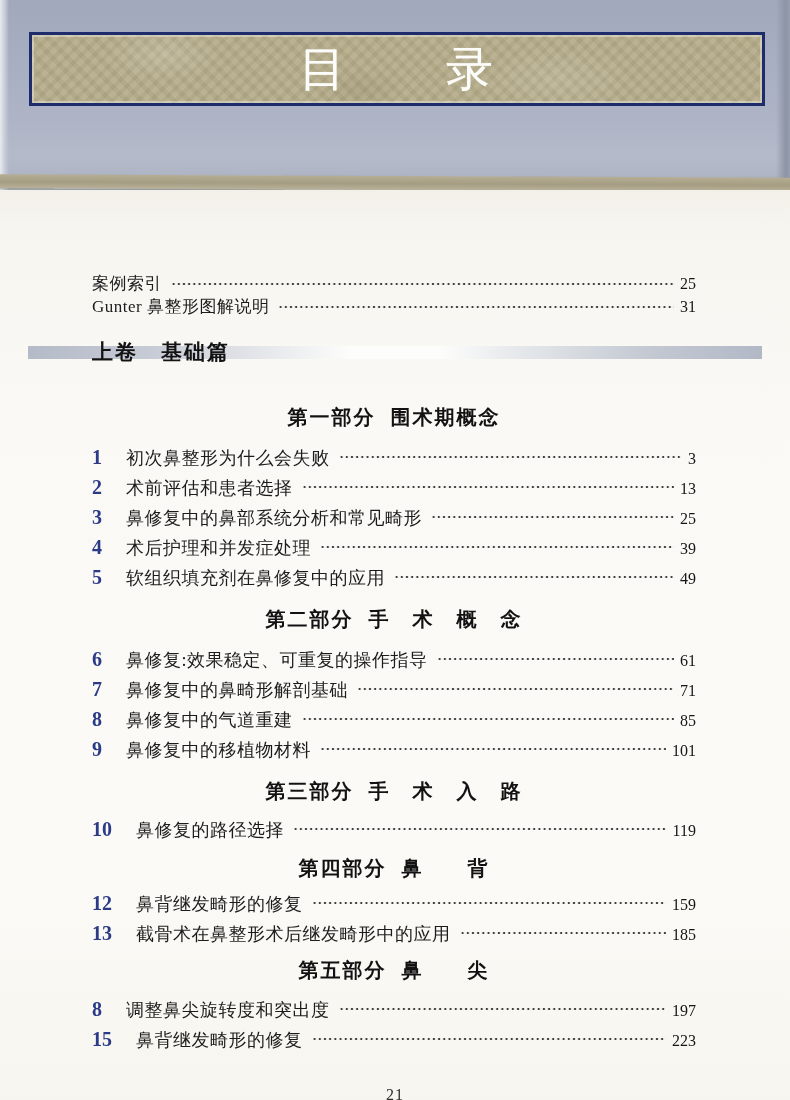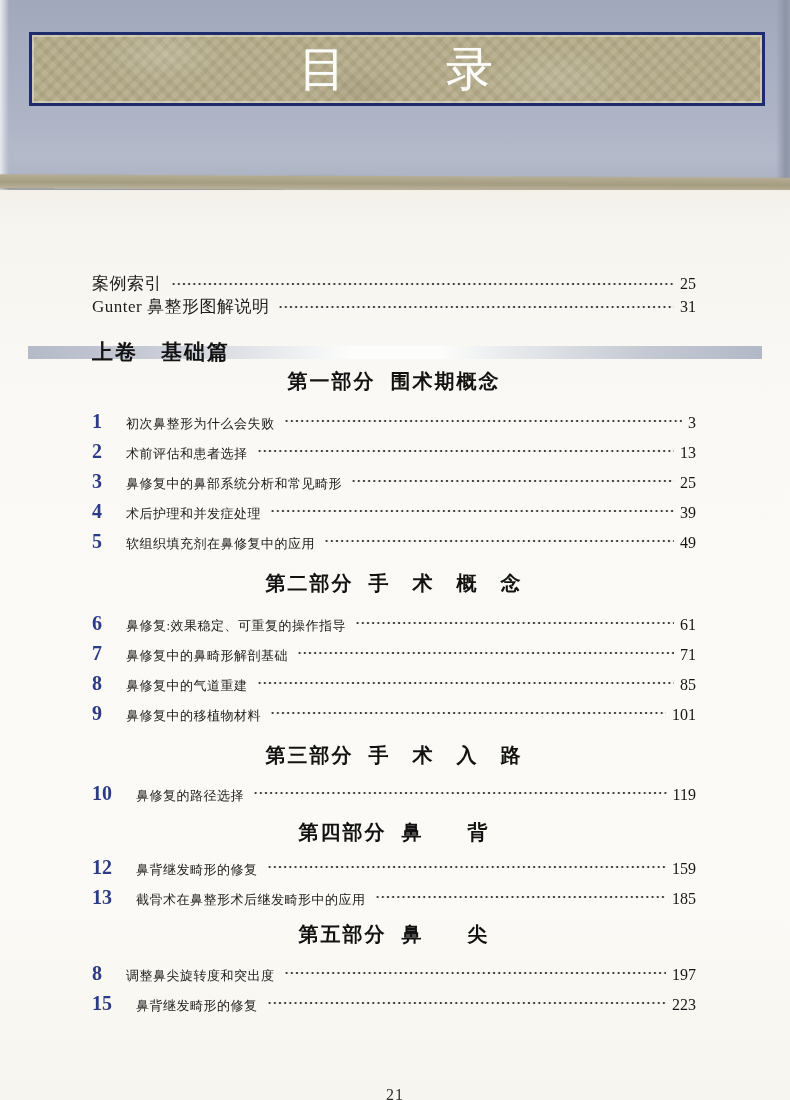--- a/index.html
+++ b/index.html
@@ -82,32 +82,32 @@
   }
 
   
   .part-header{
     display:flex;justify-content:center;align-items:baseline;
     height:28px;line-height:28px;
     font-family:"Liberation Sans",sans-serif;font-weight:bold;
     font-size:20px;color:#121212;letter-spacing:2px;
   }
   .part-header .part-title{margin-left:.75em;}
-  .part1 .part-header{margin-bottom:11px;}
+  .part1 .part-header{margin-top:36px;margin-bottom:11px;}
   .part2 .part-header{margin-top:13px;margin-bottom:11px;}
   .part3 .part-header{margin-top:13px;margin-bottom:9px;}
   .part4 .part-header{margin-top:10px;margin-bottom:6px;}
   .part5 .part-header{margin-top:8px;margin-bottom:10px;}
 
   .chapter-row{display:flex;align-items:baseline;height:30px;line-height:30px;}
   .chapter-no{
     font-family:"Liberation Serif",serif;font-weight:bold;font-size:20px;
     color:var(--chapter-num);margin-right:24px;white-space:nowrap;
   }
-  .chapter-title{font-size:13px;letter-spacing:.5px;white-space:nowrap;}
+  .chapter-title{font-size:18px;letter-spacing:.5px;white-space:nowrap;}
 
   .folio{
     position:absolute;left:0;top:897px;width:790px;
     text-align:center;font-size:16px;line-height:16px;color:#2e2e2e;
     letter-spacing:1px;
   }
 </style>
 </head>
 <body>
 

